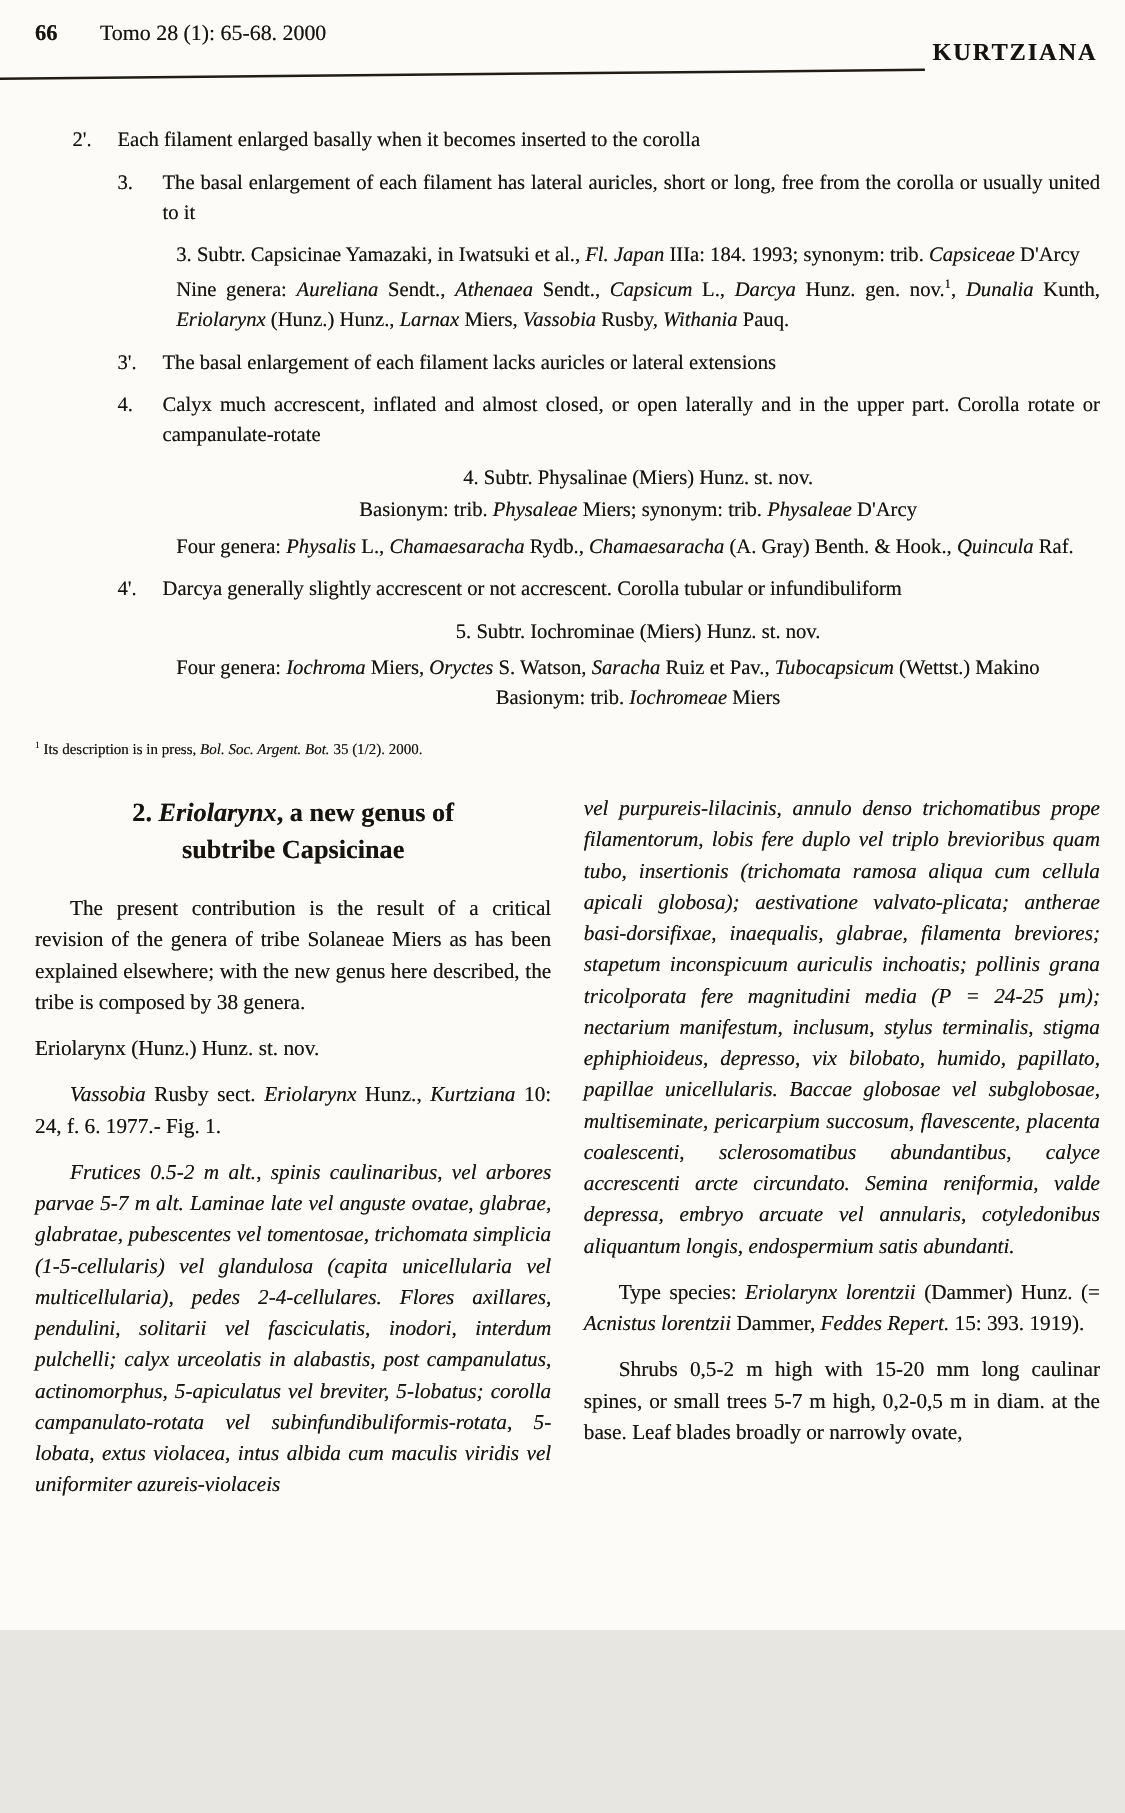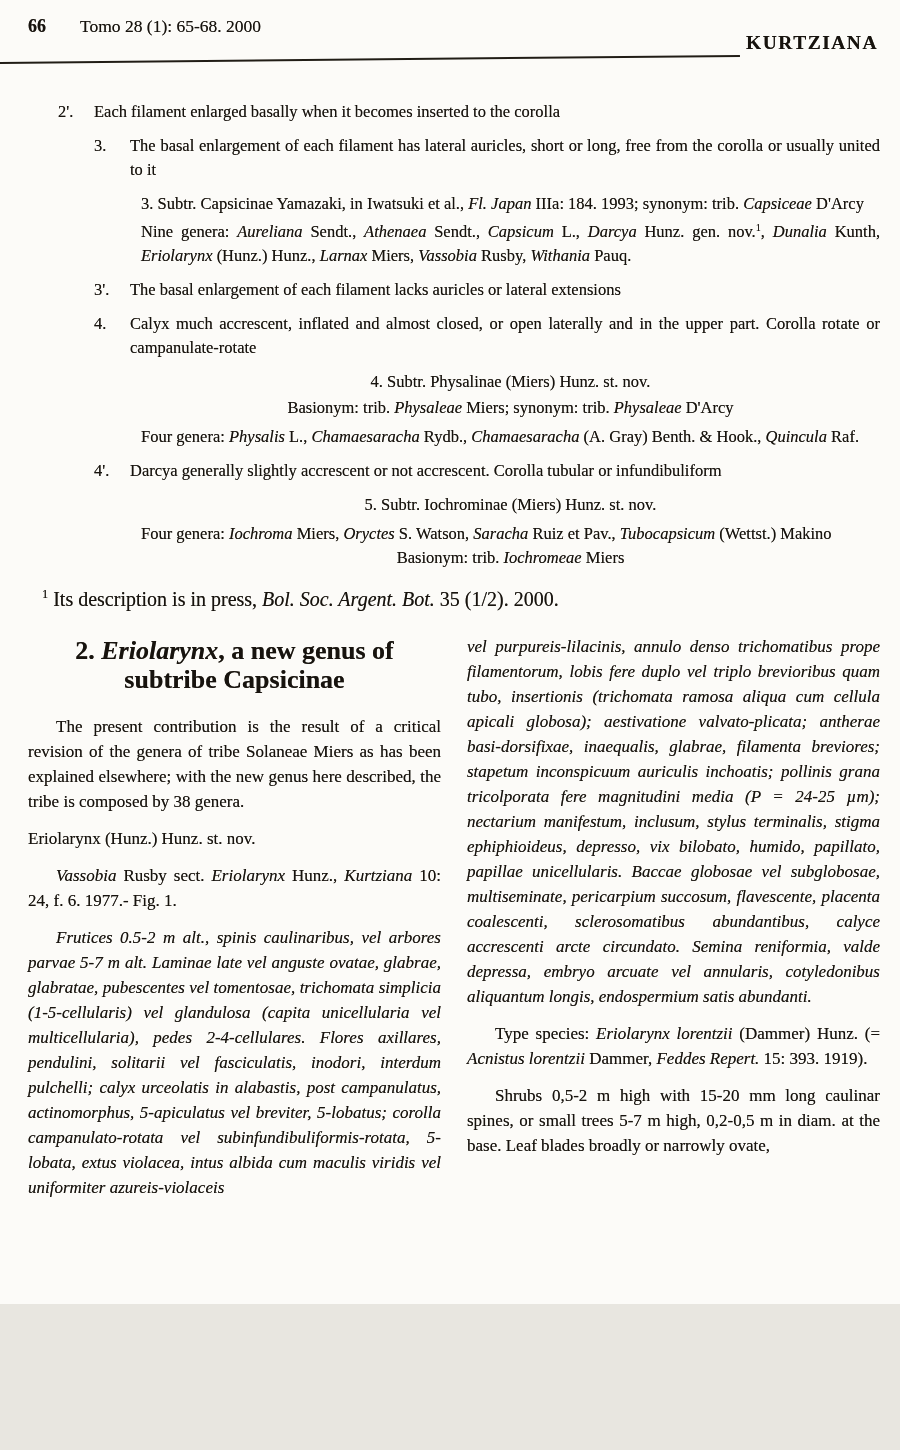--- a/index.html
+++ b/index.html
@@ -32,26 +32,26 @@
   .couplet .ktext{flex:1;text-align:justify;}
   .lvl1{margin-left:30px;}
   .lvl2{margin-left:66px;}
   .result{margin-left:113px;margin-bottom:10px;text-align:justify;}
   .result.hang{padding-left:20px;text-indent:-20px;margin-bottom:4px;}
   .result.tight{margin-bottom:2px;text-align:center;}
   .result.after-tight{margin-top:5px;margin-bottom:10px;text-align:left;}
   .result.last{margin-bottom:0;}
 
   
-  .footnote{margin-top:18px;font-size:20px;line-height:22px;margin-left:14px;}
+  .footnote{margin-top:18px;font-size:12px;line-height:22px;}
 
   
   .columns{display:flex;gap:26px;margin-top:24px;}
   .col{flex:1;font-size:17px;line-height:25px;text-align:justify;hyphens:none;}
-  .sec-heading{font-weight:bold;font-size:26px;line-height:29px;text-align:center;margin:2px 6px 20px 6px;}
+  .sec-heading{font-weight:bold;font-size:21px;line-height:29px;text-align:center;margin:2px 6px 20px 6px;}
   .para{margin:0 0 12px 0;}
   .para.indent{text-indent:28px;}
   .genus-heading{font-weight:normal;margin:4px 0 12px 0;text-align:left;}
   .latin{font-style:italic;}
   .para.flush{text-indent:0;}
 </style>
 </head>
 <body>
 
 <div class="page">

